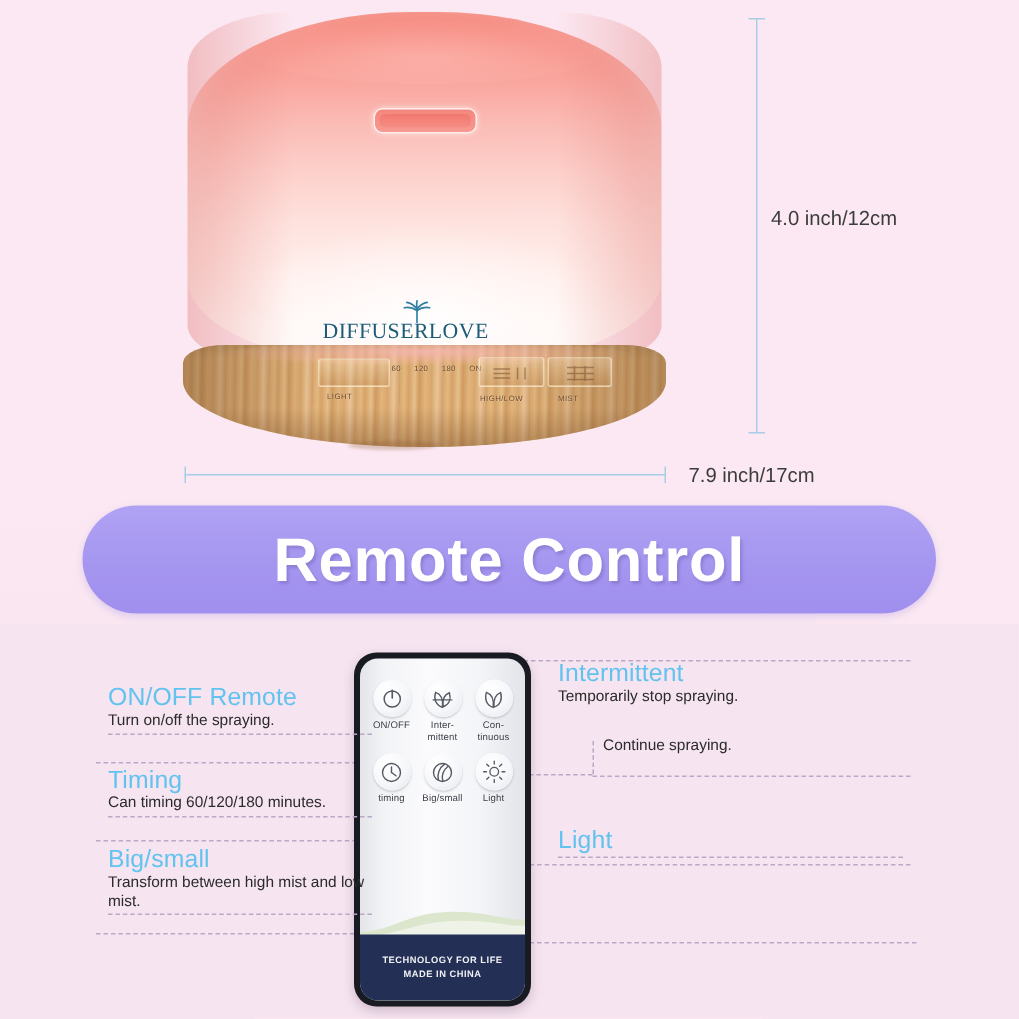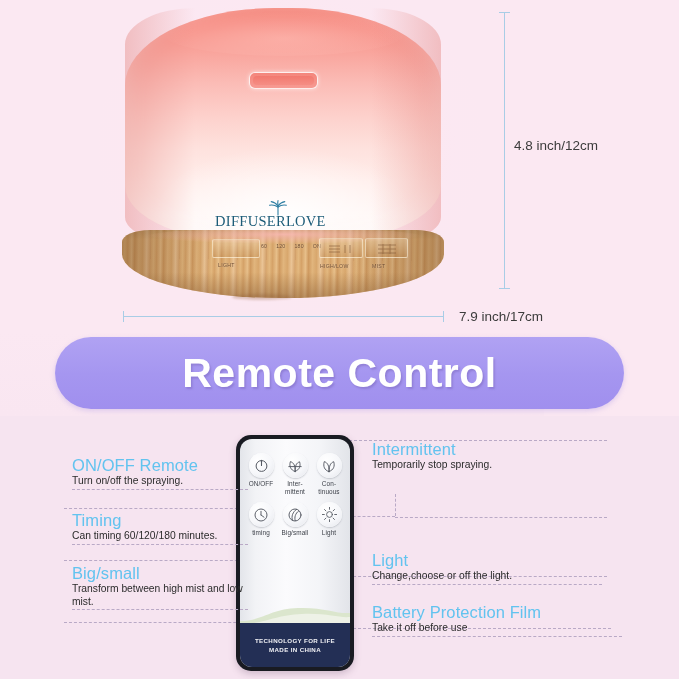--- a/index.html
+++ b/index.html
@@ -477,21 +477,21 @@
         </div>
         <div class="panel-label" id="lbl-mist">MIST</div>
       </div>
 
       <div id="base-foot"></div>
     </div>
 
     <div class="dim-line-v" id="dim-v"></div>
     <div class="dim-cap-h" id="dim-v-cap-top"></div>
     <div class="dim-cap-h" id="dim-v-cap-bottom"></div>
-    <div id="dim-v-label">4.8 inch/12cm</div>
+    <div id="dim-v-label">4.0 inch/12cm</div>
 
     <div id="dim-h"></div>
     <div class="dim-cap-v" id="dim-h-cap-left"></div>
     <div class="dim-cap-v" id="dim-h-cap-right"></div>
     <div id="dim-h-label">7.9 inch/17cm</div>
   </div>
 
   <div id="banner-section">
     <div id="banner">
       <span id="banner-title">Remote Control</span>
@@ -645,28 +645,23 @@
       <div class="callout-desc">Transform between high mist and low mist.</div>
       <div class="callout-rule"></div>
     </div>
 
     <div class="callout right" id="c-intermittent">
       <div class="callout-title">Intermittent</div>
       <div class="callout-desc">Temporarily stop spraying.</div>
     </div>
 
     <div class="callout right" id="c-continuous">
+      <div class="callout-desc" style="padding-left:5px;">Continue spraying.</div>
     </div>
 
     <div class="callout right" id="c-light">
       <div class="callout-title">Light</div>
-      <div class="callout-desc">Change,choose or off the light.</div>
       <div class="callout-rule"></div>
     </div>
 
-    <div class="callout right" id="c-battery">
-      <div class="callout-title">Battery Protection Film</div>
-      <div class="callout-desc">Take it off before use</div>
-      <div class="callout-rule"></div>
-    </div>
 
   </div>
 </div>
 
 </body></html>

